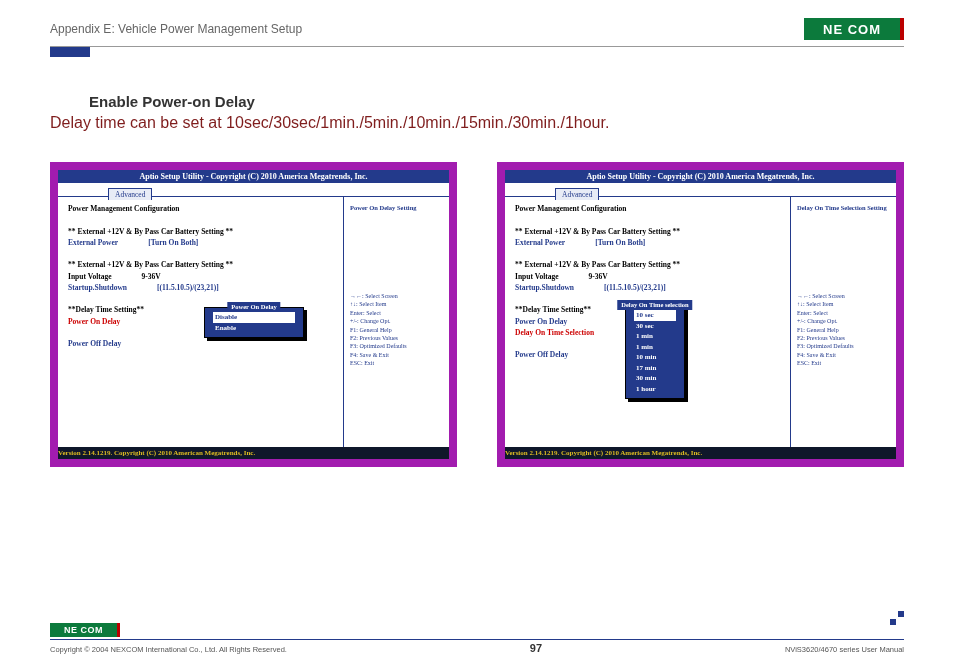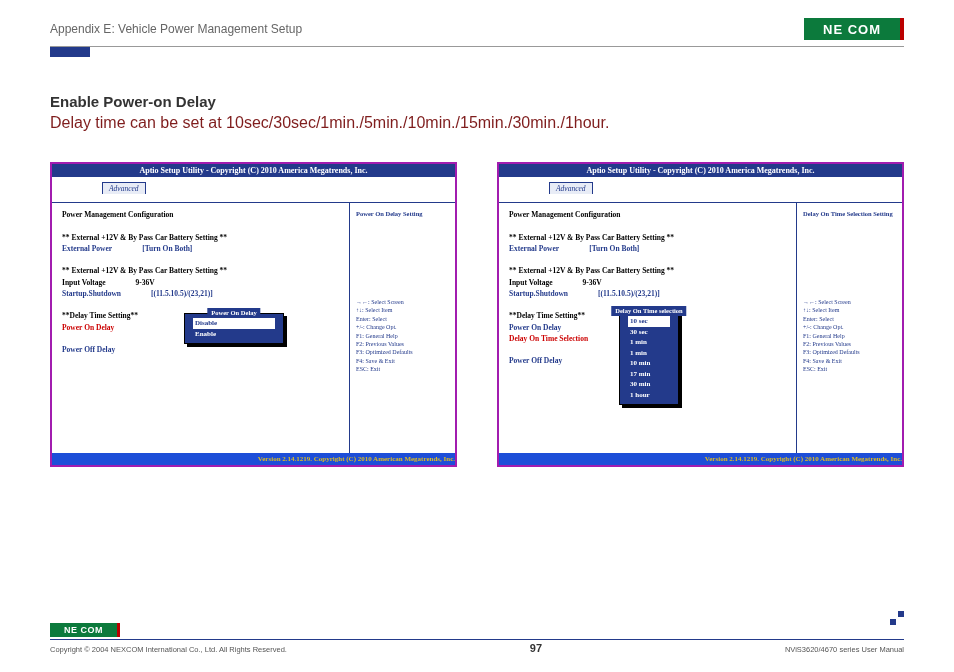--- a/index.html
+++ b/index.html
@@ -8,34 +8,34 @@
 
   
   .hdr { display: flex; justify-content: space-between; align-items: center; font-size: 12px; color: #666; gap: 12px; }
   .logo { width: 100px; height: 22px; background: #0c7a3c; color: #fff; font-weight: bold; display: flex; align-items: center; justify-content: center; letter-spacing: 1px; font-size: 13px; border-right: 4px solid #b00; position: relative; }
   .logo-small { width: 70px; height: 14px; background: #0c7a3c; color: #fff; font-weight: bold; display: flex; align-items: center; justify-content: center; letter-spacing: 0.5px; font-size: 9px; border-right: 3px solid #b00; }
   .hdr-rule { width: 100%; height: 1px; background: #999; margin-top: 6px; }
   .hdr-block { width: 40px; height: 10px; background: #233a8b; margin-top: 0; }
 
   
   .sect { margin-top: 36px; }
-  .sect-h { font-size: 15px; font-weight: bold; color: #333; }
+  .sect-h { font-size: 15px; font-weight: bold; color: #333; margin-left: 39px; }
   .sect-p { font-size: 16px; color: #7f1d1d; margin-top: 4px; }
 
   
   .bios-row { display: flex; gap: 40px; margin-top: 30px; }
-  .bios { width: 410px; border: 2px solid #a21caf; background: #fff; position: relative; font-family: "Times New Roman", serif; }
+  .bios { width: 410px; border: 8px solid #a21caf; background: #fff; position: relative; font-family: "Times New Roman", serif; }
   .bios-title { background: #233a8b; color: #fff; text-align: center; font-size: 8px; padding: 2px 0; font-weight: bold; }
-  .bios-tab { background: #fff; border-bottom: 1px solid #233a8b; height: 26px; position: relative; font-style: italic; }
+  .bios-tab { background: #fff; border-bottom: 1px solid #233a8b; height: 14px; position: relative; }
   .bios-tab span { display: inline-block; margin-left: 50px; color: #233a8b; font-size: 7.5px; padding: 1px 6px; border: 1px solid #233a8b; border-bottom: none; background: #e8ecf6; }
   .bios-body { display: flex; height: 250px; }
   .bios-left { flex: 1; padding: 6px 10px; font-size: 7.5px; color: #000; line-height: 1.5; position: relative; border-right: 1px solid #233a8b; }
   .bios-right { width: 105px; padding: 6px 6px; font-size: 6.5px; color: #233a8b; line-height: 1.4; }
   .bios-right .hint { margin-top: 80px; color: #233a8b; font-size: 6px; }
-  .bios-footer { background: #1d4ed8; color: #ddbb22; text-align: right; font-size: 7px; padding: 2px 0; font-weight: bold; }
+  .bios-footer { background: #0f172a; color: #ddbb22; text-align: left; font-size: 7px; padding: 2px 0; font-weight: bold; }
 
   .k-black { color: #000; font-weight: bold; }
   .k-blue  { color: #233a8b; font-weight: bold; }
   .k-red   { color: #c00; font-weight: bold; }
   .val     { display: inline-block; margin-left: 30px; font-weight: bold; }
   .row-line { white-space: nowrap; }
 
   
   .popup { position: absolute; background: #233a8b; color: #fff; font-size: 7px; padding: 4px 8px 4px 8px; border: 1px solid #000; box-shadow: 3px 3px 0 #000; font-weight: bold; }
   .popup-title { position: absolute; top: -6px; left: 50%; transform: translateX(-50%); background: #233a8b; padding: 0 4px; font-size: 6.5px; white-space: nowrap; }
@@ -85,21 +85,21 @@
           <div class="k-black">** External +12V &amp; By Pass Car Battery Setting **</div>
           <div class="row-line"><span class="k-black">Input Voltage</span><span class="k-black val">9-36V</span></div>
           <div class="row-line"><span class="k-blue">Startup.Shutdown</span><span class="k-blue val">[(11.5.10.5)/(23,21)]</span></div>
           <br>
           <div class="k-black">**Delay Time Setting**</div>
           <div class="k-red">Power On Delay</div>
           <br>
           <div class="k-blue">Power Off Delay</div>
 
           
-          <div class="popup" style="left:132px; top:110px; width:100px;">
+          <div class="popup" style="left:146px; top:110px; width:100px;">
             <div class="popup-title">Power On Delay</div>
             <div class="opt sel">Disable</div>
             <div class="opt">Enable</div>
           </div>
         </div>
         <div class="bios-right">
           <div class="k-blue">Power On Delay Setting</div>
           <div class="hint">
             <div>→←: Select Screen</div>
             <div>↑↓: Select Item</div>

